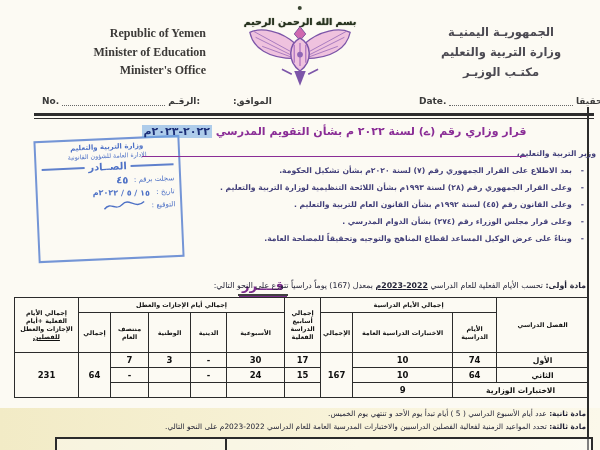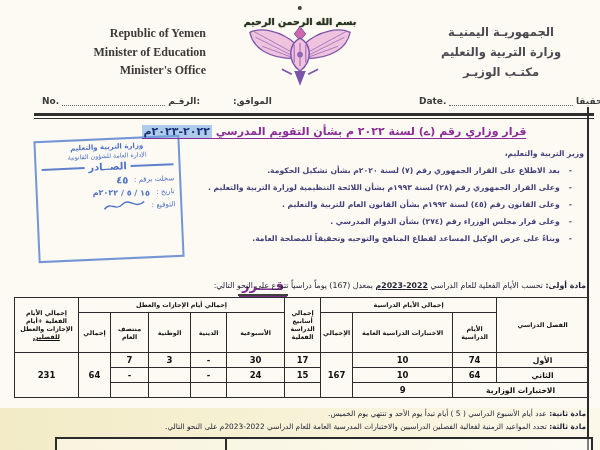--- a/index.html
+++ b/index.html
@@ -24,36 +24,36 @@
   .ref .leader{flex:1;border-bottom:1.5px dotted #666;height:9px;margin:0 3px;}
   .ref-left{left:42px;width:158px;}
   .ref-mid{left:233px;width:116px;direction:rtl;flex-direction:column;}
   .ref-right{left:388px;width:196px;padding-left:31px;}
   .divider{position:absolute;left:34px;right:6px;top:113px;height:2px;
         border-top:3px solid #2e2e2e;border-bottom:1px solid #2e2e2e;z-index:2;}
 
   
   .title{position:absolute;left:86px;right:18px;top:125px;text-align:center;direction:rtl;
         font-size:11px;font-weight:bold;color:#8a2d96;z-index:5;}
-  .title .t-u{border-bottom:1.5px solid #8a2d96;padding-bottom:0;}
+  .title .t-u{border-bottom:1.5px solid #8a2d96;padding-bottom:18px;}
   .title .hl{background:rgba(110,165,225,.55);color:#1c2f78;padding:0 2px;}
 
   
   .stamp{position:absolute;left:36px;top:138px;width:132px;height:112px;border:2px solid #7495d6;
         transform:rotate(-2.5deg);direction:rtl;text-align:center;color:#4f72c6;z-index:4;padding:3px 5px;}
   .stamp .s1{font-size:7px;font-weight:bold;}
   .stamp .s2{font-size:6.3px;margin-top:1px;}
   .stamp .sadir{display:flex;align-items:center;gap:4px;margin:2px 0;}
   .stamp .sadir .bar{flex:1;height:2px;background:#5f80cc;}
   .stamp .sadir .w{font-size:10px;font-weight:bold;}
   .stamp .row{display:flex;align-items:center;justify-content:flex-start;gap:6px;font-size:7px;margin-top:3px;text-align:right;}
   .stamp .hand{font-size:10px;font-weight:bold;transform:rotate(3deg);}
 
   
-  .preamble{position:absolute;right:16px;top:149px;width:392px;direction:rtl;color:#43407a;
+  .preamble{position:absolute;right:4px;top:149px;width:392px;direction:rtl;color:#43407a;
         font-size:7.7px;font-weight:bold;z-index:2;line-height:10px;}
   .preamble .intro{margin-bottom:7px;}
   .bullet{display:flex;gap:9px;margin-bottom:7px;padding-right:12px;}
   .decree{position:absolute;left:232px;top:258px;width:62px;text-align:center;color:#7b2d8b;
         font-weight:bold;font-size:13px;z-index:2;}
   .decree .in{display:inline-block;border-bottom:2px solid #404040;box-shadow:0 3px 0 -1px #7b2d8b;padding:0 4px 1px;margin-top:20px;}
 
   
   .article{position:absolute;right:14px;direction:rtl;font-size:7.8px;color:#1e1e32;z-index:2;white-space:nowrap;}
   .article b{font-weight:bold;}

